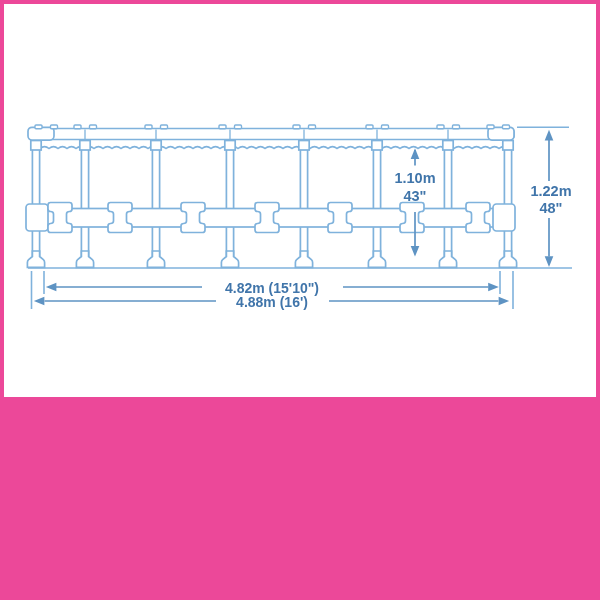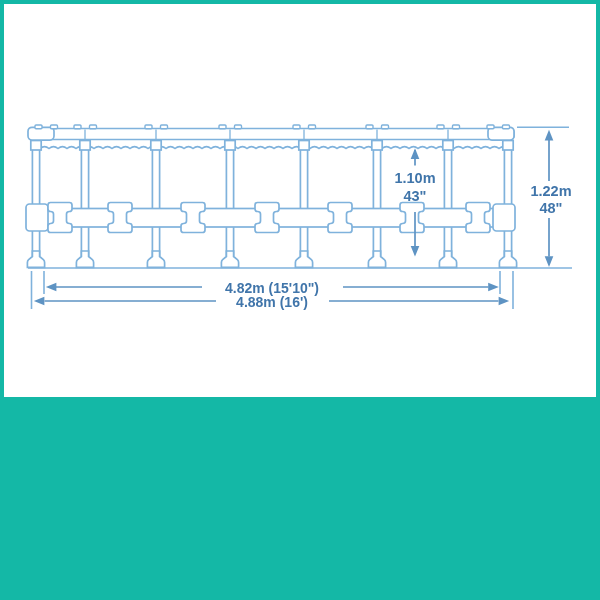--- a/index.html
+++ b/index.html
@@ -1,16 +1,16 @@
 <!DOCTYPE html>
 <html><head>
 <meta charset="utf-8">
 <style>
   html,body{margin:0;padding:0;background:#12395e;}
-  .stage{position:relative;width:600px;height:600px;background:#14b8a6;overflow:hidden;
+  .stage{position:relative;width:600px;height:600px;background:#ec4899;overflow:hidden;
          font-family:"Liberation Sans",sans-serif;}
   .panel{position:absolute;left:4px;top:4px;width:592px;height:393px;background:#ffffff;}
   .diagram-svg{position:absolute;left:0;top:0;}
   .footer{position:absolute;left:0;top:397px;width:600px;height:203px;}
   svg text{font-family:"Liberation Sans",sans-serif;font-weight:bold;fill:#4075AA;}
 </style>
 </head>
 <body>
 
 <div class="stage">

